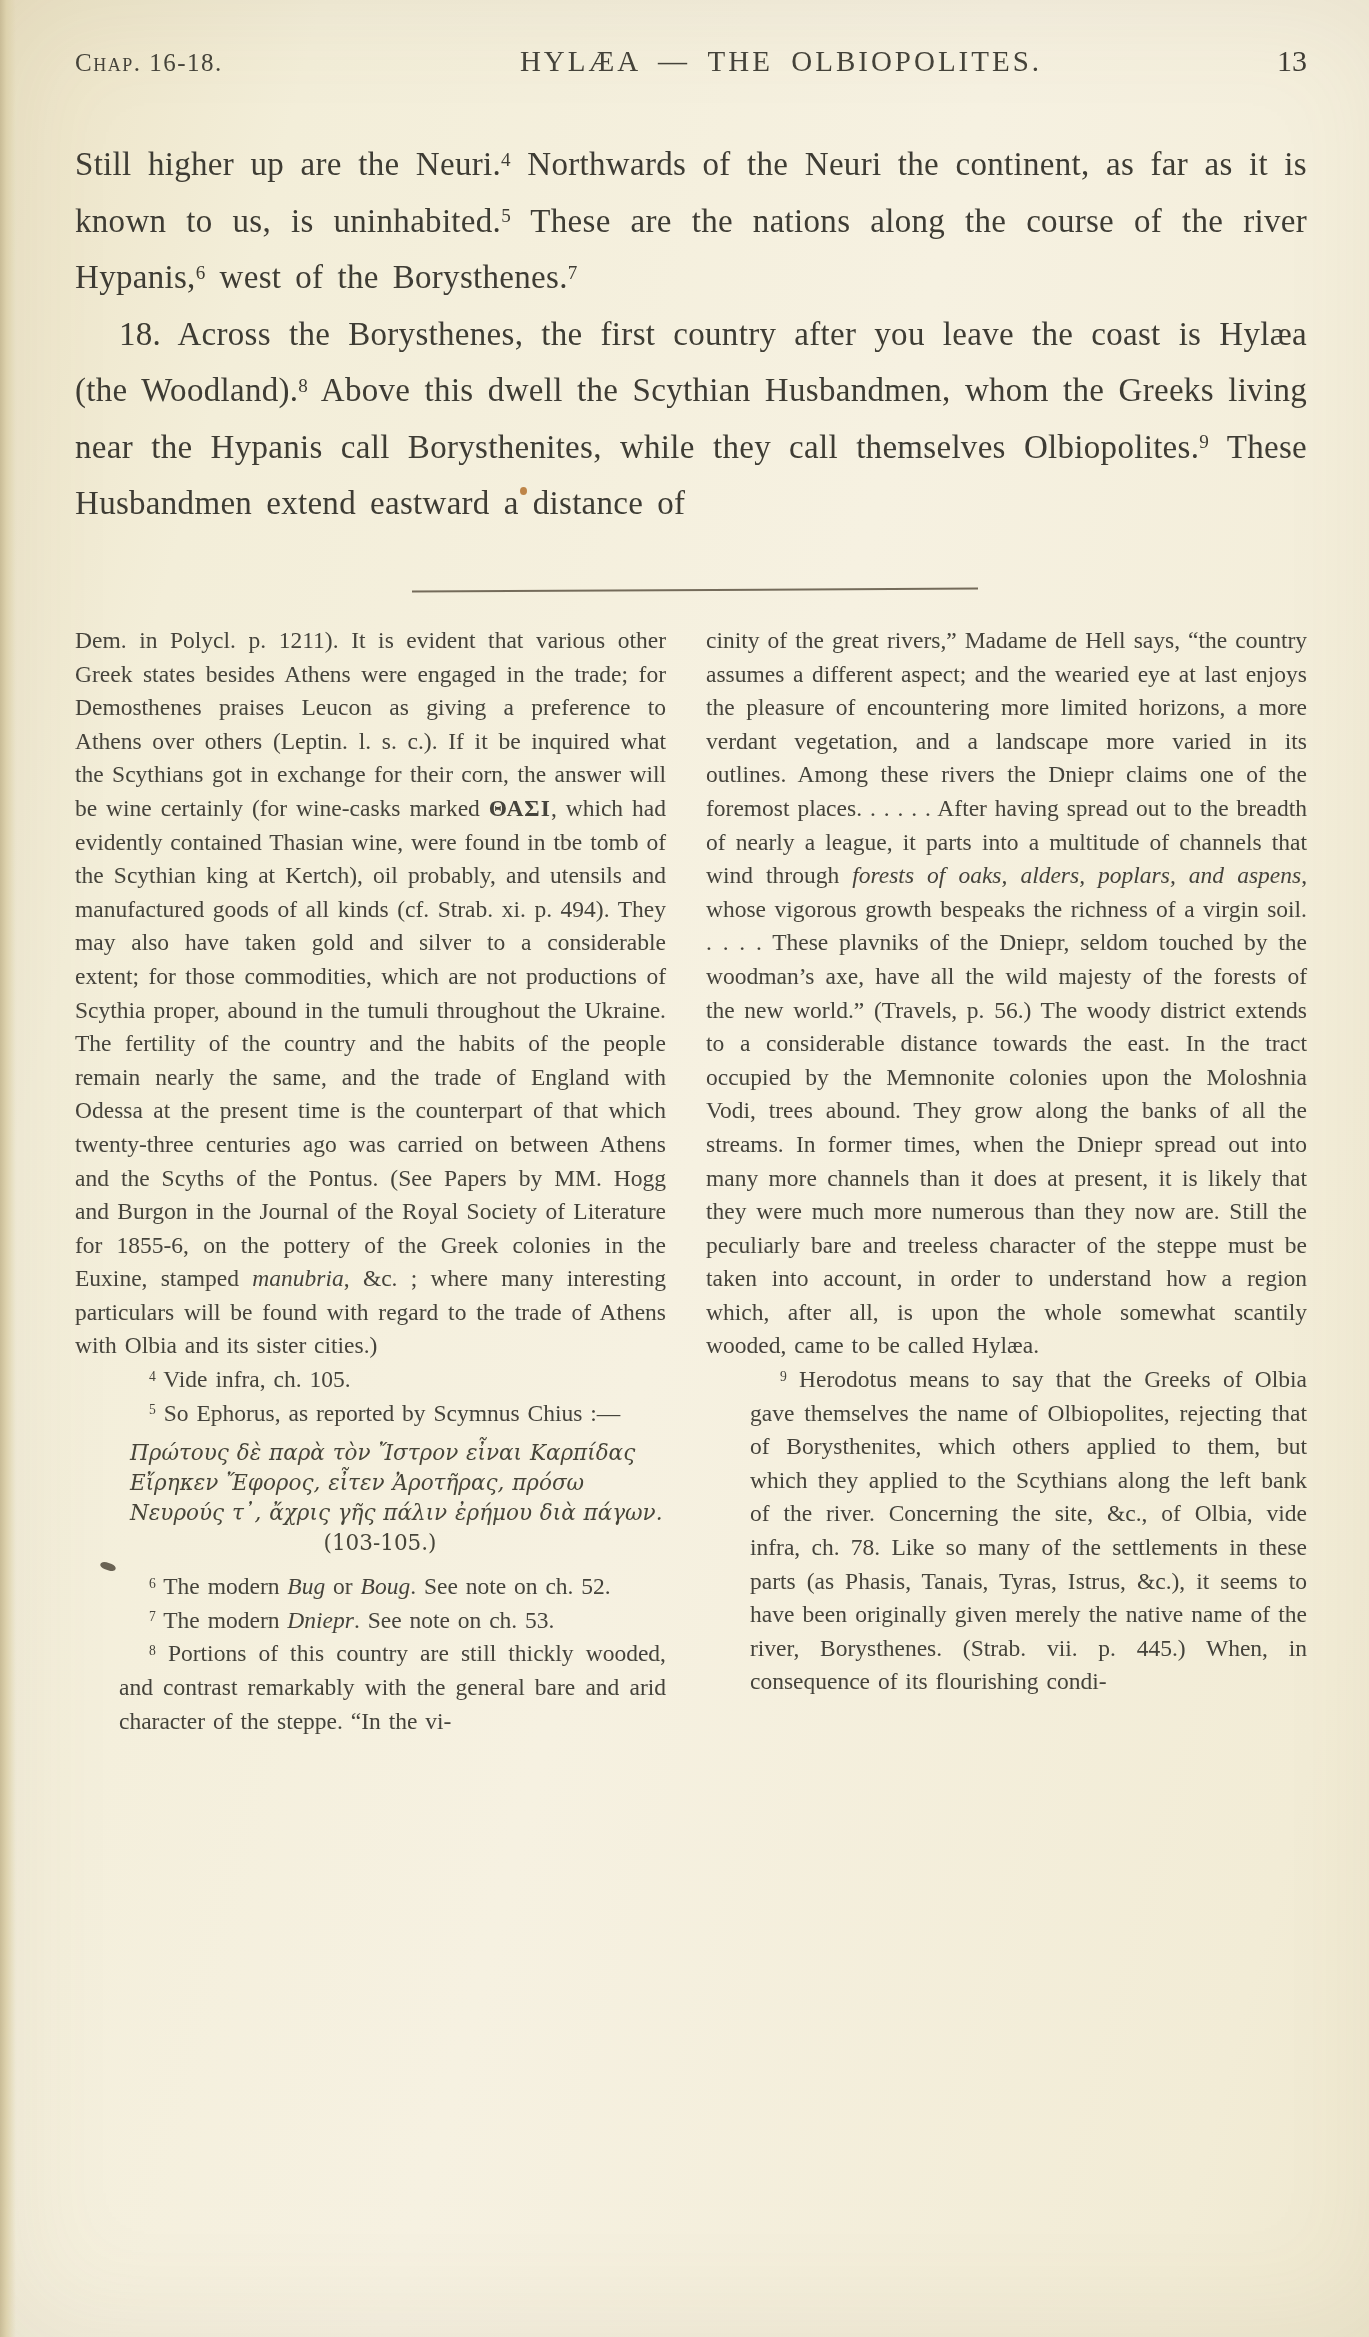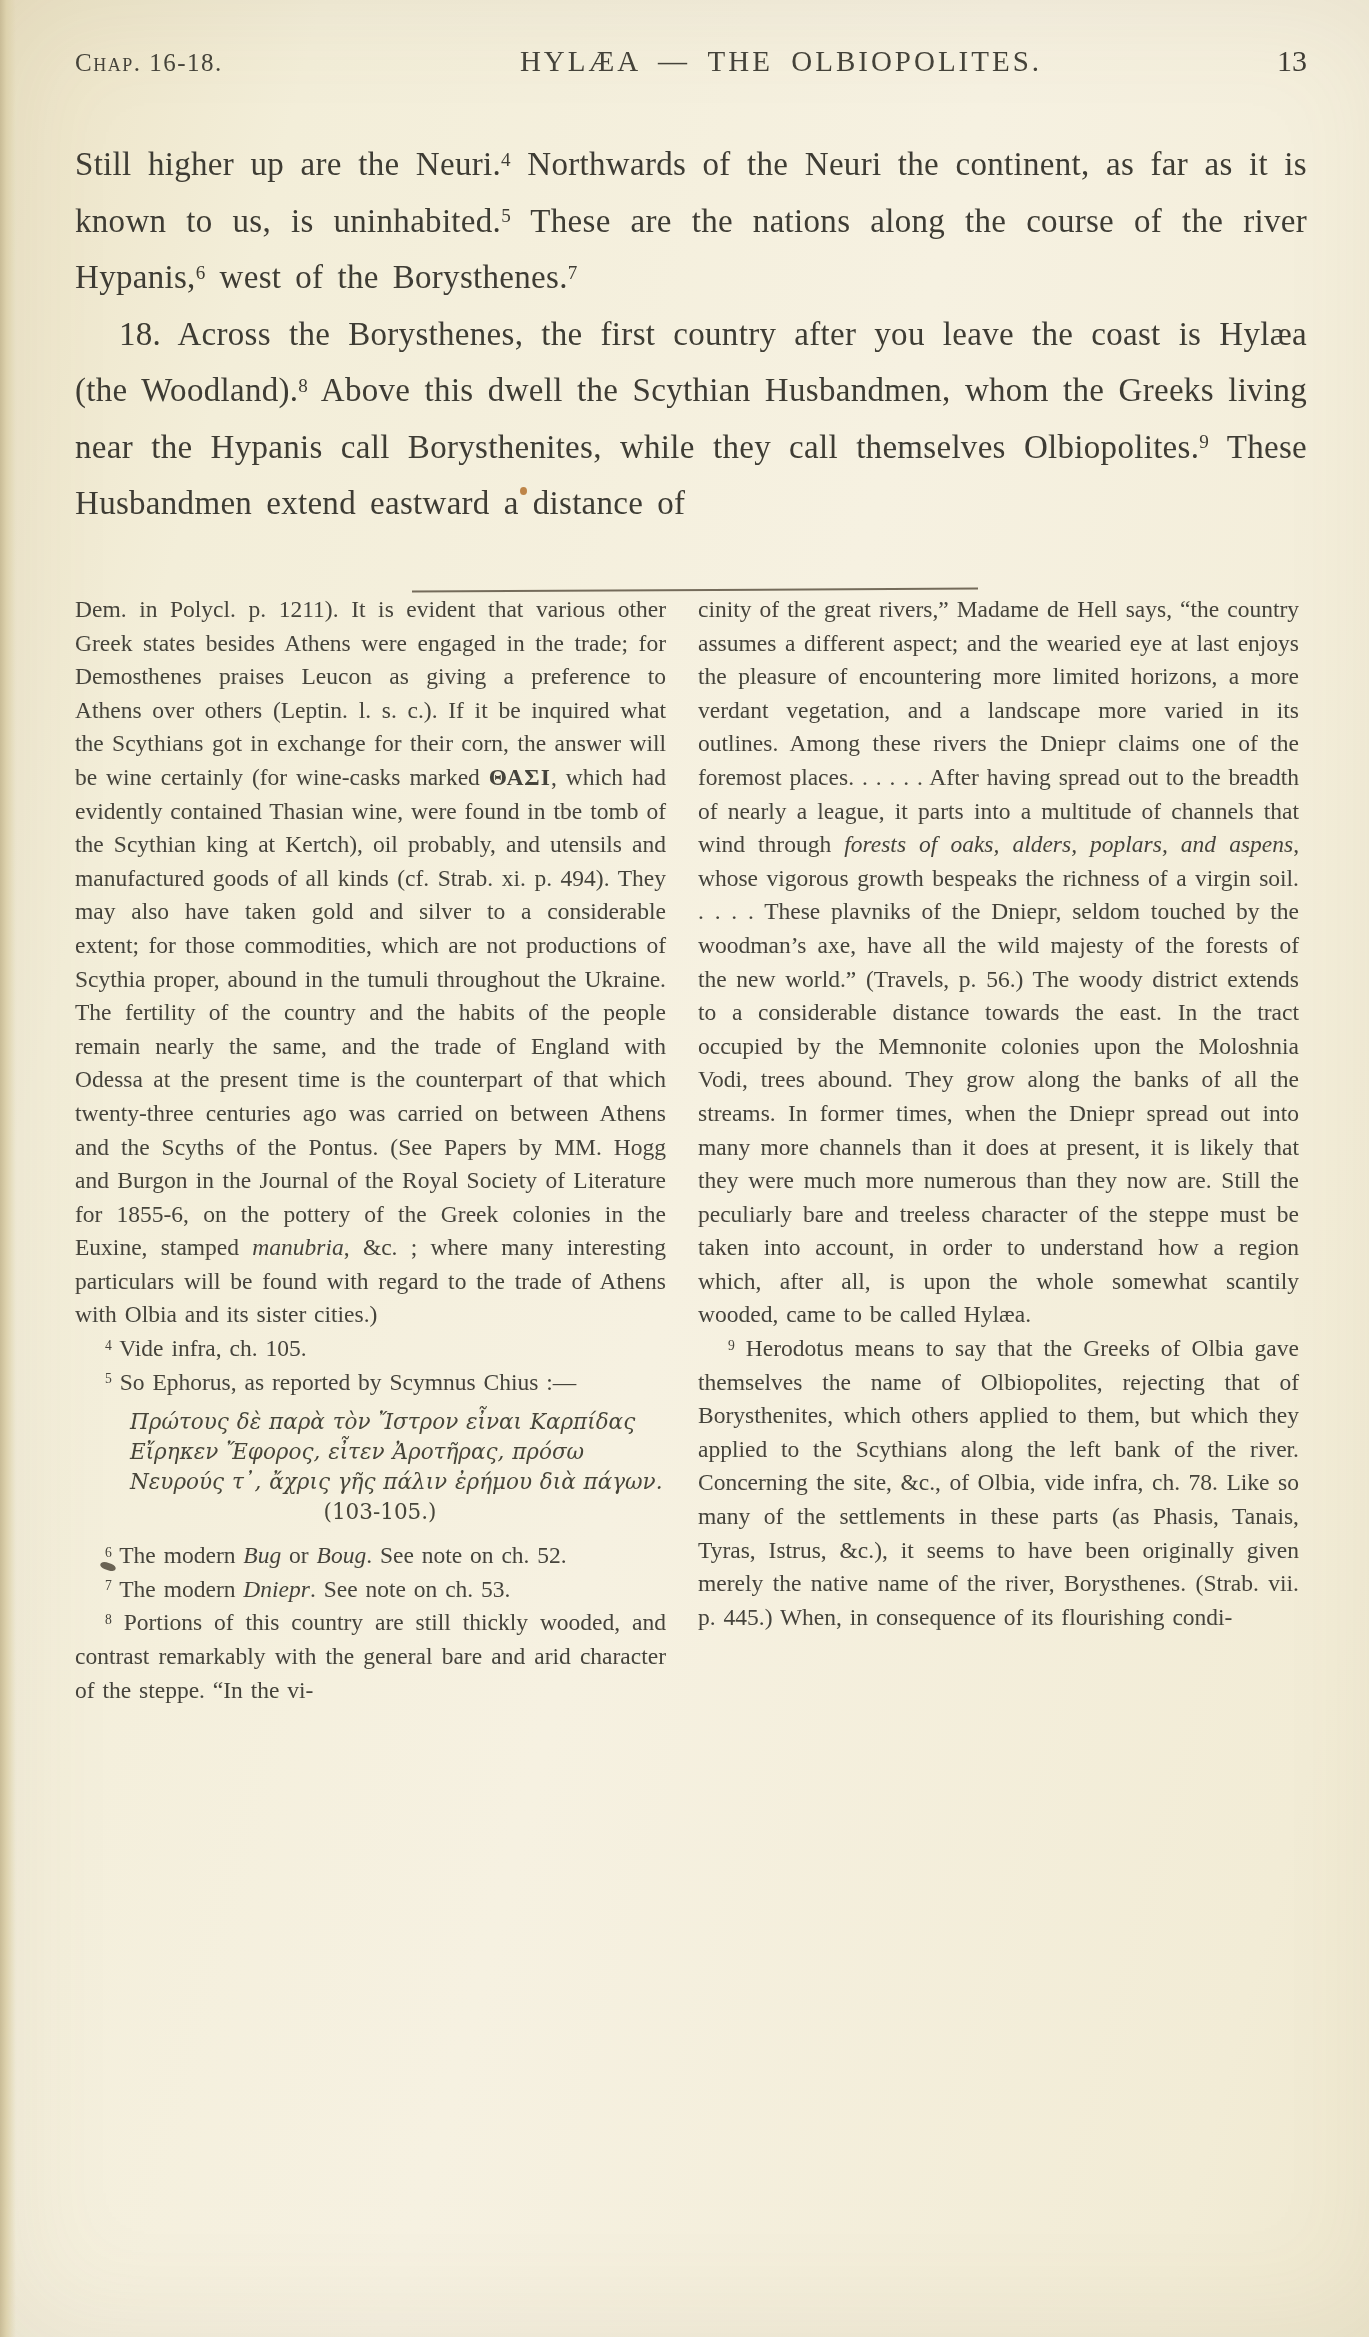--- a/index.html
+++ b/index.html
@@ -58,30 +58,30 @@
   
   .footnote-rule {
     position:absolute; top:589px; left:412px;
     width:566px; height:2px;
     background:#746b5a;
     transform:rotate(-0.3deg);
   }
 
   
   .footnotes {
-    position:absolute; top:593px; left:75px; width:1232px;
-    display:flex; gap:32px;
+    position:absolute; top:624px; left:75px; width:1232px;
+    display:flex; gap:40px;
     font-size:23.5px; line-height:33.6px;
     text-align:justify; word-spacing:2px;
     color:#45433b;
   }
   .col-left  { width:591px; flex:none; }
   .col-right { width:601px; flex:none; }
   .footnotes p { margin:0; }
-  .footnotes p.note { text-indent:30px; }
+  .footnotes p.note { text-indent:30px;margin-left:44px; }
   .footnotes em { font-style:italic; }
   .footnotes strong { font-weight:bold; letter-spacing:1px; }
 
   .greek {
     margin:8px 0 12px 55px;
     font-family:"DejaVu Serif","Liberation Serif",serif;
     font-style:italic;
     font-size:21.5px; line-height:30px;
     text-align:left; word-spacing:1px;
     color:#474539;

